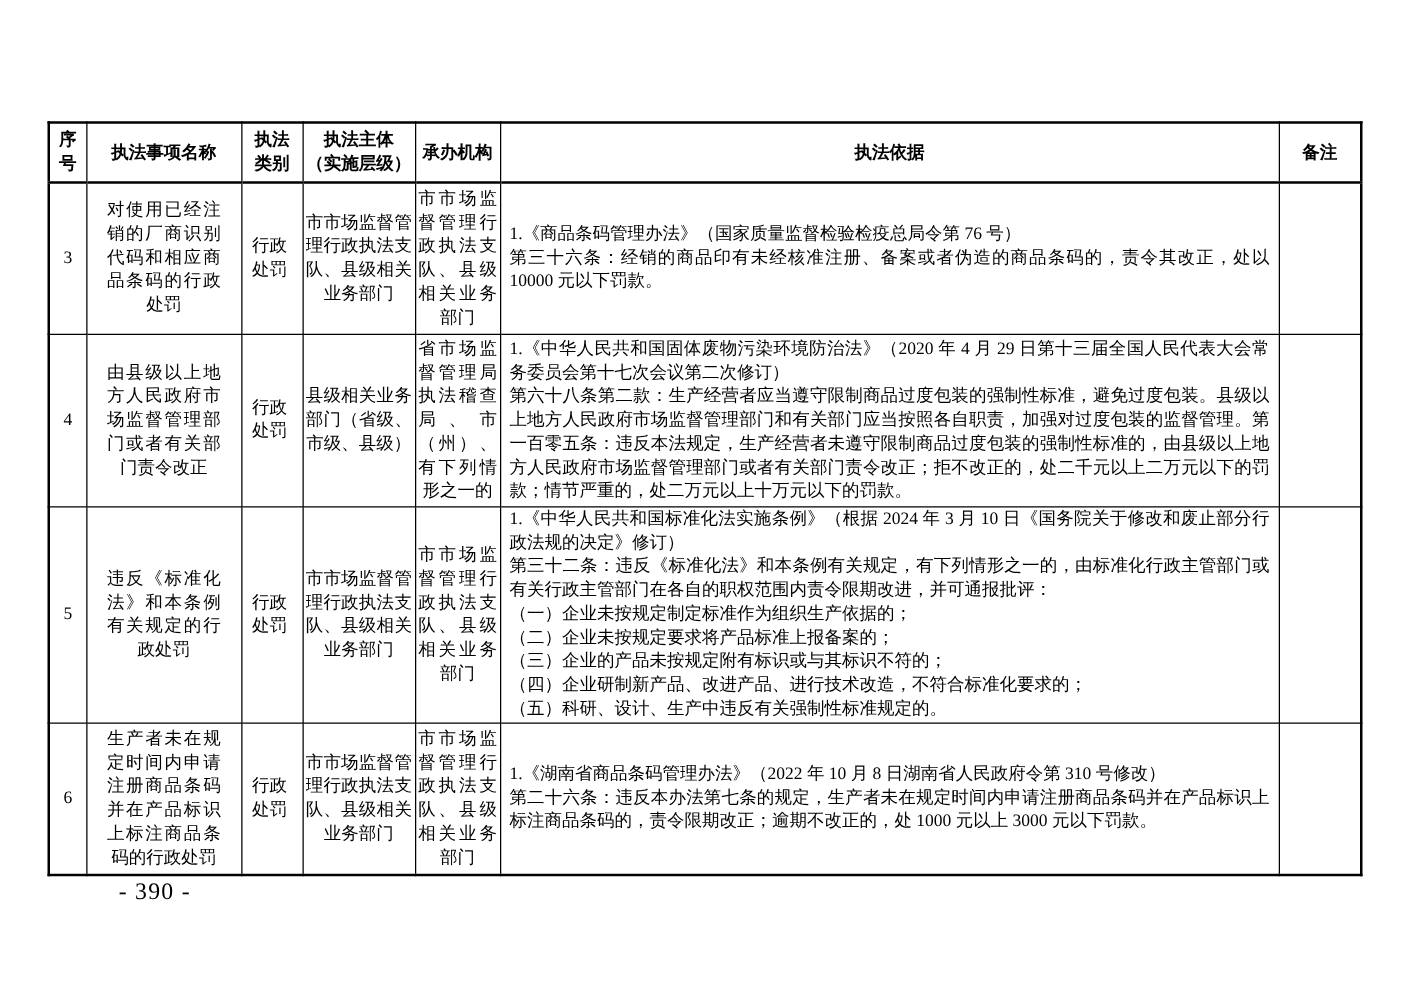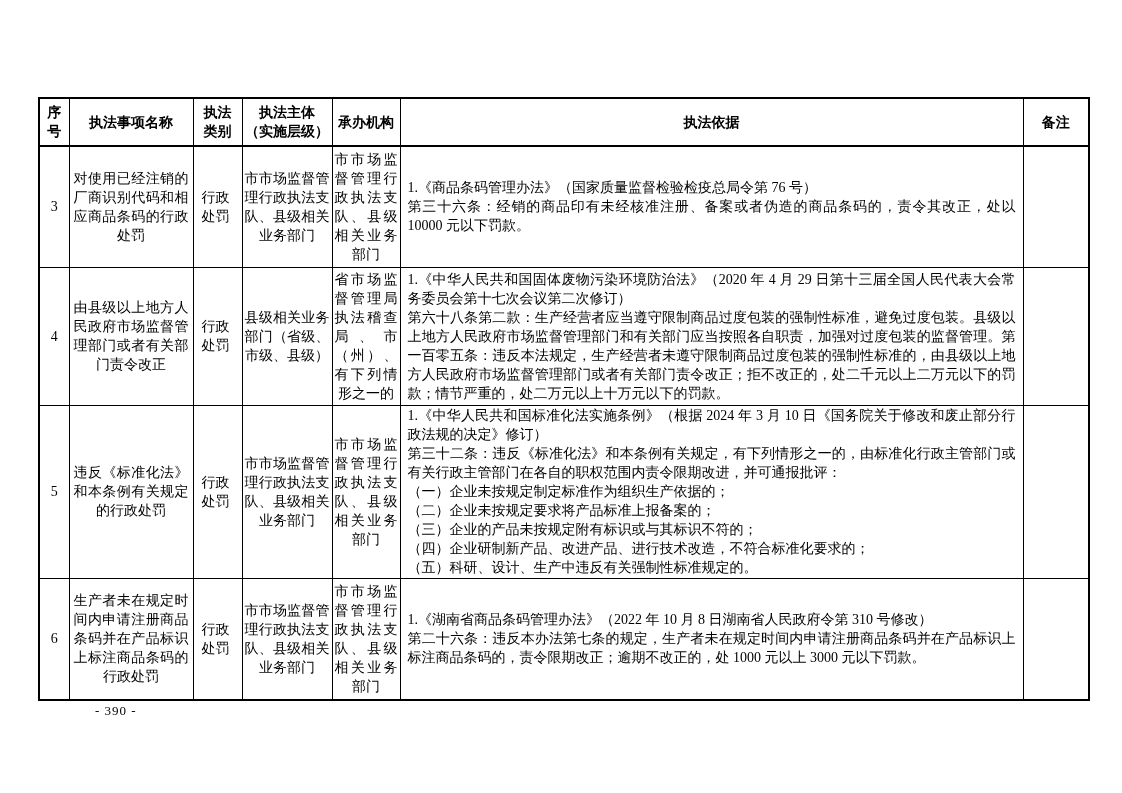--- a/index.html
+++ b/index.html
@@ -42,21 +42,21 @@
     padding: 4px 1px;
   }
   .enf-table tr.hdr { height: 42px; }
   td.c-index {
     text-align: center;
     padding: 2px 2px;
   }
   td.c-name {
     text-align: justify;
     text-align-last: center;
-    padding: 2px 4px;
+    padding: 2px 16px;
     margin-top: 18px;
   }
   td.c-cat {
     padding: 2px 8px;
   }
   td.c-subj {
     text-align: justify;
     text-align-last: center;
     padding: 2px 2px;
   }
@@ -68,21 +68,21 @@
   td.c-basis {
     text-align: justify;
     text-align-last: left;
     padding: 0 7px;
   }
   td.c-remark { padding: 2px 2px; }
   .page-number {
     position: absolute;
     left: 95px;
     top: 703px;
-    font-size: 13px;
+    font-size: 19px;
     letter-spacing: 1px;
     color: #000;
   }
 </style>
 </head>
 <body>
 
 <div class="page">
 
   <table class="enf-table">

